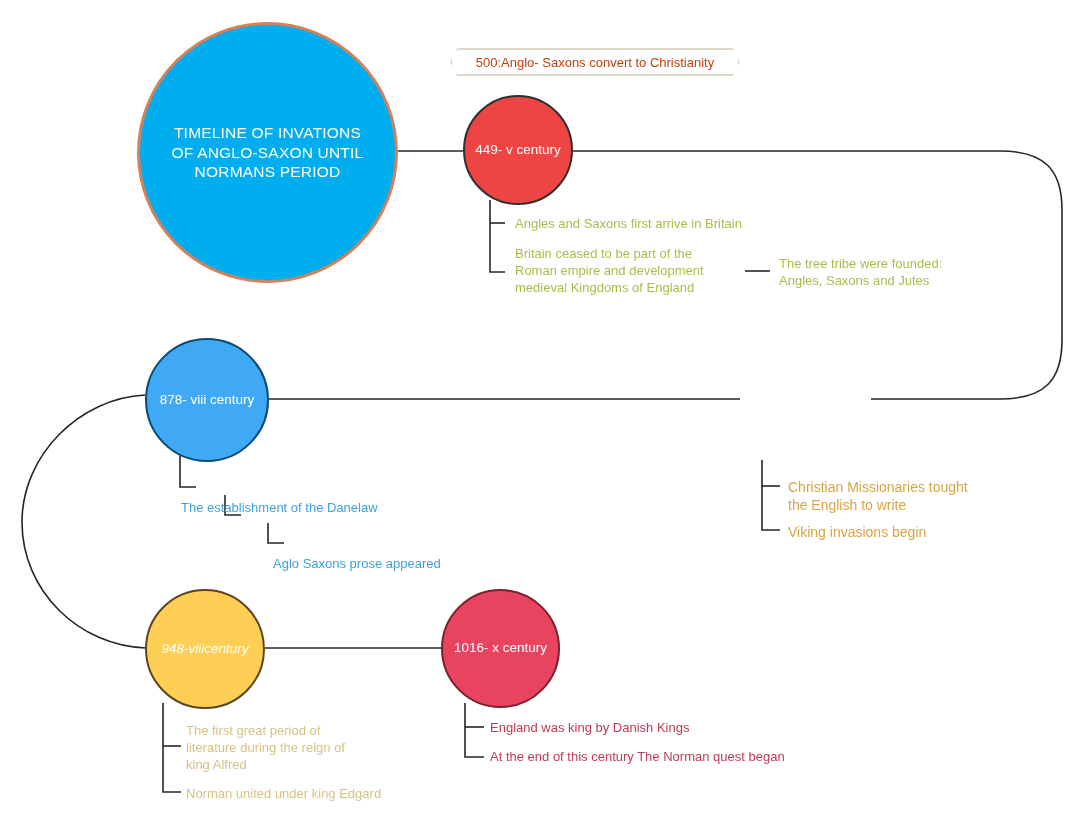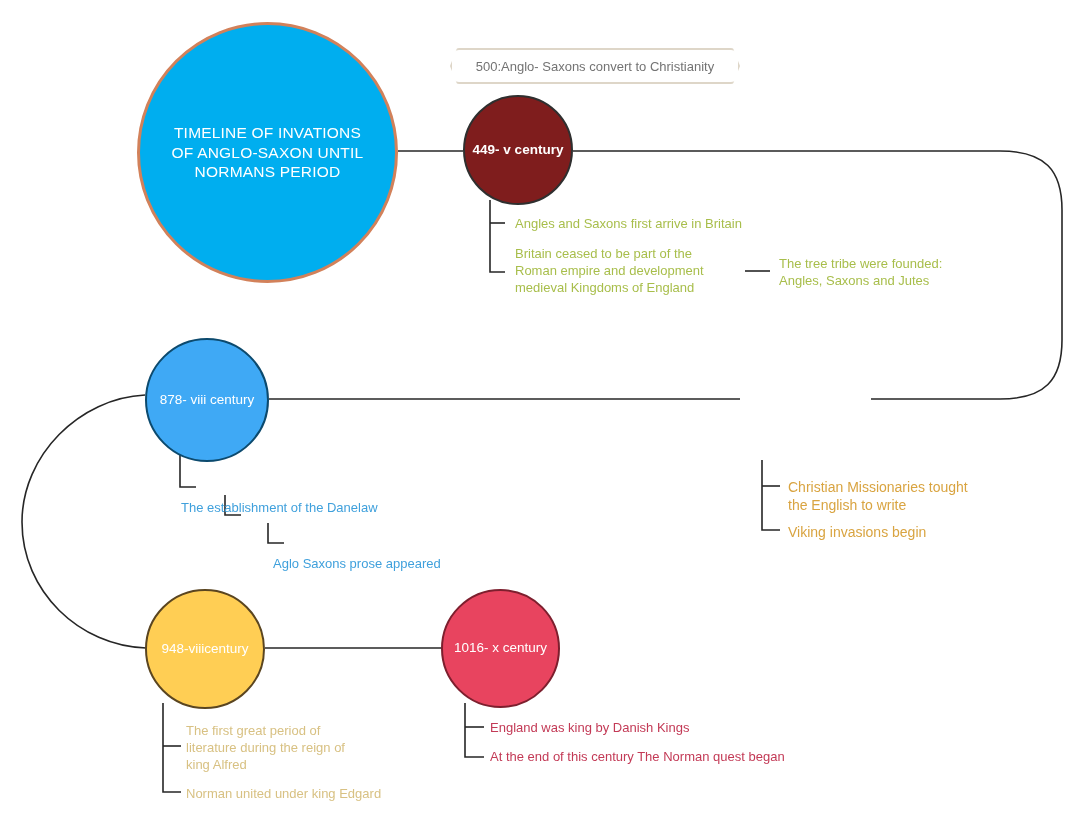--- a/index.html
+++ b/index.html
@@ -48,24 +48,23 @@
     left: 137px; top: 22px;
     width: 261px; height: 261px;
     background: #00AEEF;
     border: 3px solid #D2815A;
     font-size: 15.5px;
     letter-spacing: .2px;
   }
   #node-449 {
     left: 463px; top: 95px;
     width: 110px; height: 110px;
-    background: #7f1d1d;
+    background: #ef4444;
     border: 2px solid #2f2f2f;
     font-size: 13.5px;
-    font-weight: bold;
   }
   #node-787 {
     left: 740px; top: 334px;
     width: 131px; height: 131px;
     background: #F08700;
     border: 2px solid #8a5000;
     font-size: 13.5px;
   }
   #node-878 {
     left: 145px; top: 338px;
@@ -73,39 +72,40 @@
     background: #3FA9F5;
     border: 2px solid #0c4a6e;
     font-size: 13.5px;
   }
   #node-948 {
     left: 145px; top: 589px;
     width: 120px; height: 120px;
     background: #FFCE54;
     border: 2px solid #5a4520;
     font-size: 13.5px;
+    font-style: italic;
   }
   #node-1016 {
     left: 441px; top: 589px;
     width: 119px; height: 119px;
     background: #E8445F;
     border: 2px solid #7d1f2e;
     font-size: 13.5px;
   }
 
   
   #callout-500 {
     position: absolute;
     left: 450px; top: 48px;
-    width: 290px; height: 36px;
+    width: 290px; height: 28px;
     box-sizing: border-box;
     display: flex;
     align-items: center;
     justify-content: center;
-    color: #737373;
+    color: #c2410c;
     font-size: 13px;
     background: #ffffff;
     border: 2px solid #ded6c8;
     border-radius: 9px;
     clip-path: polygon(0% 50%, 7px 0%, calc(100% - 7px) 0%, 100% 50%,
                        calc(100% - 7px) 100%, 7px 100%);
   }
 
   
   .leaf {

